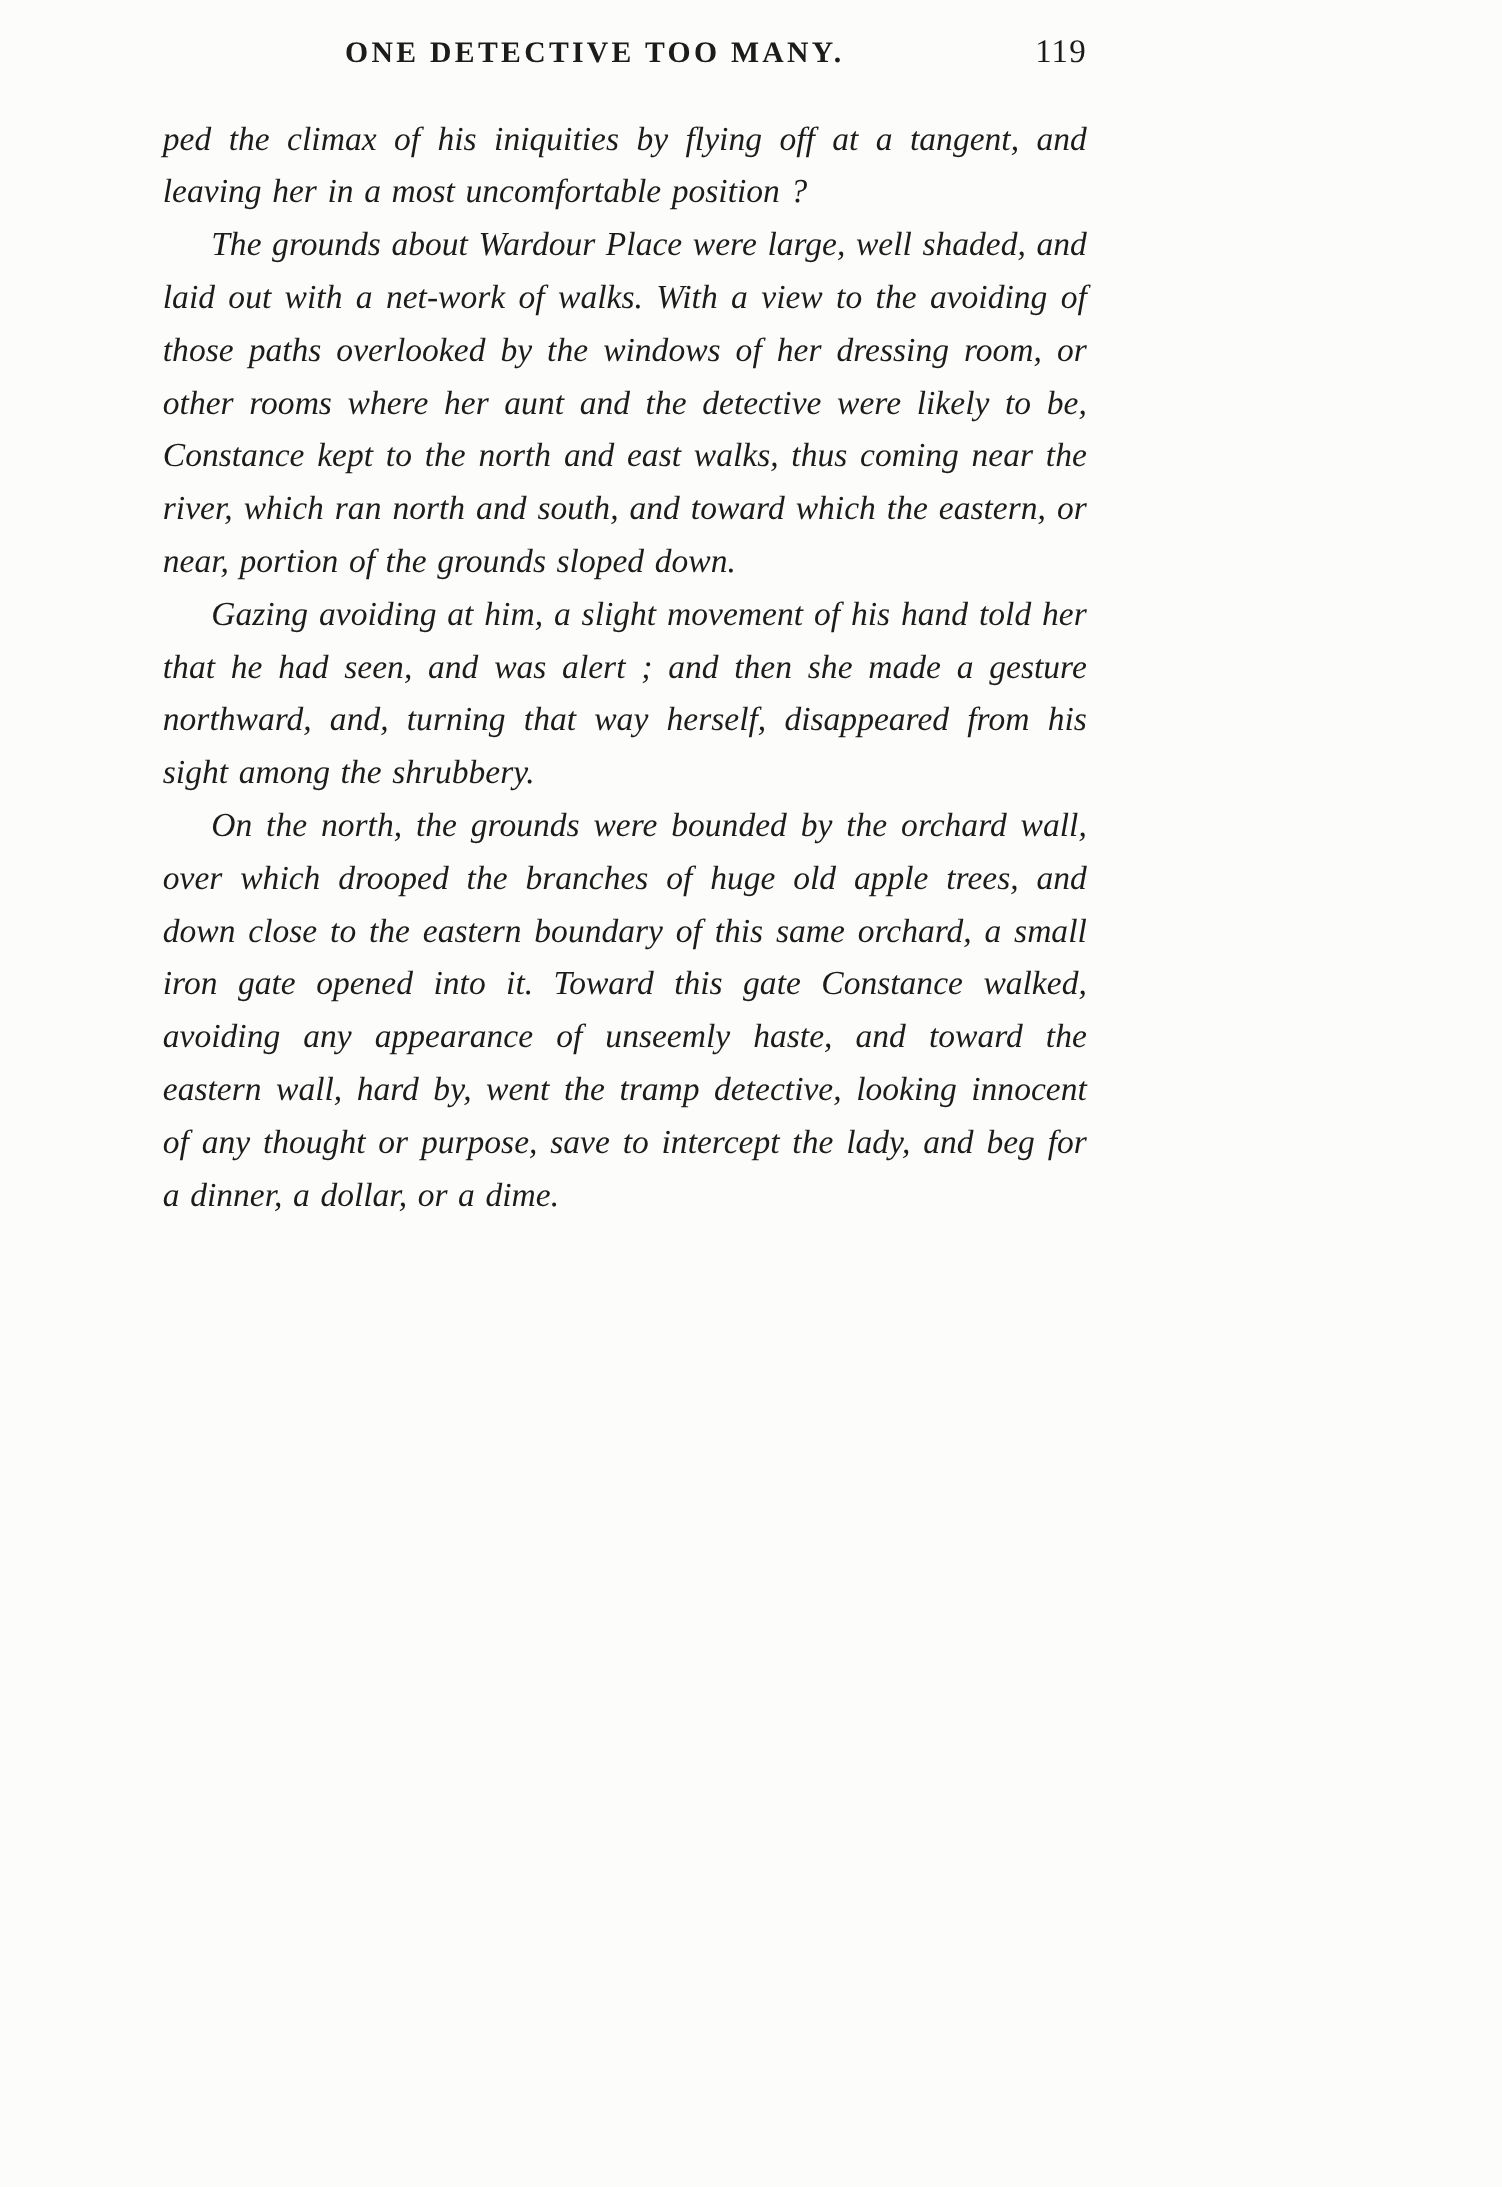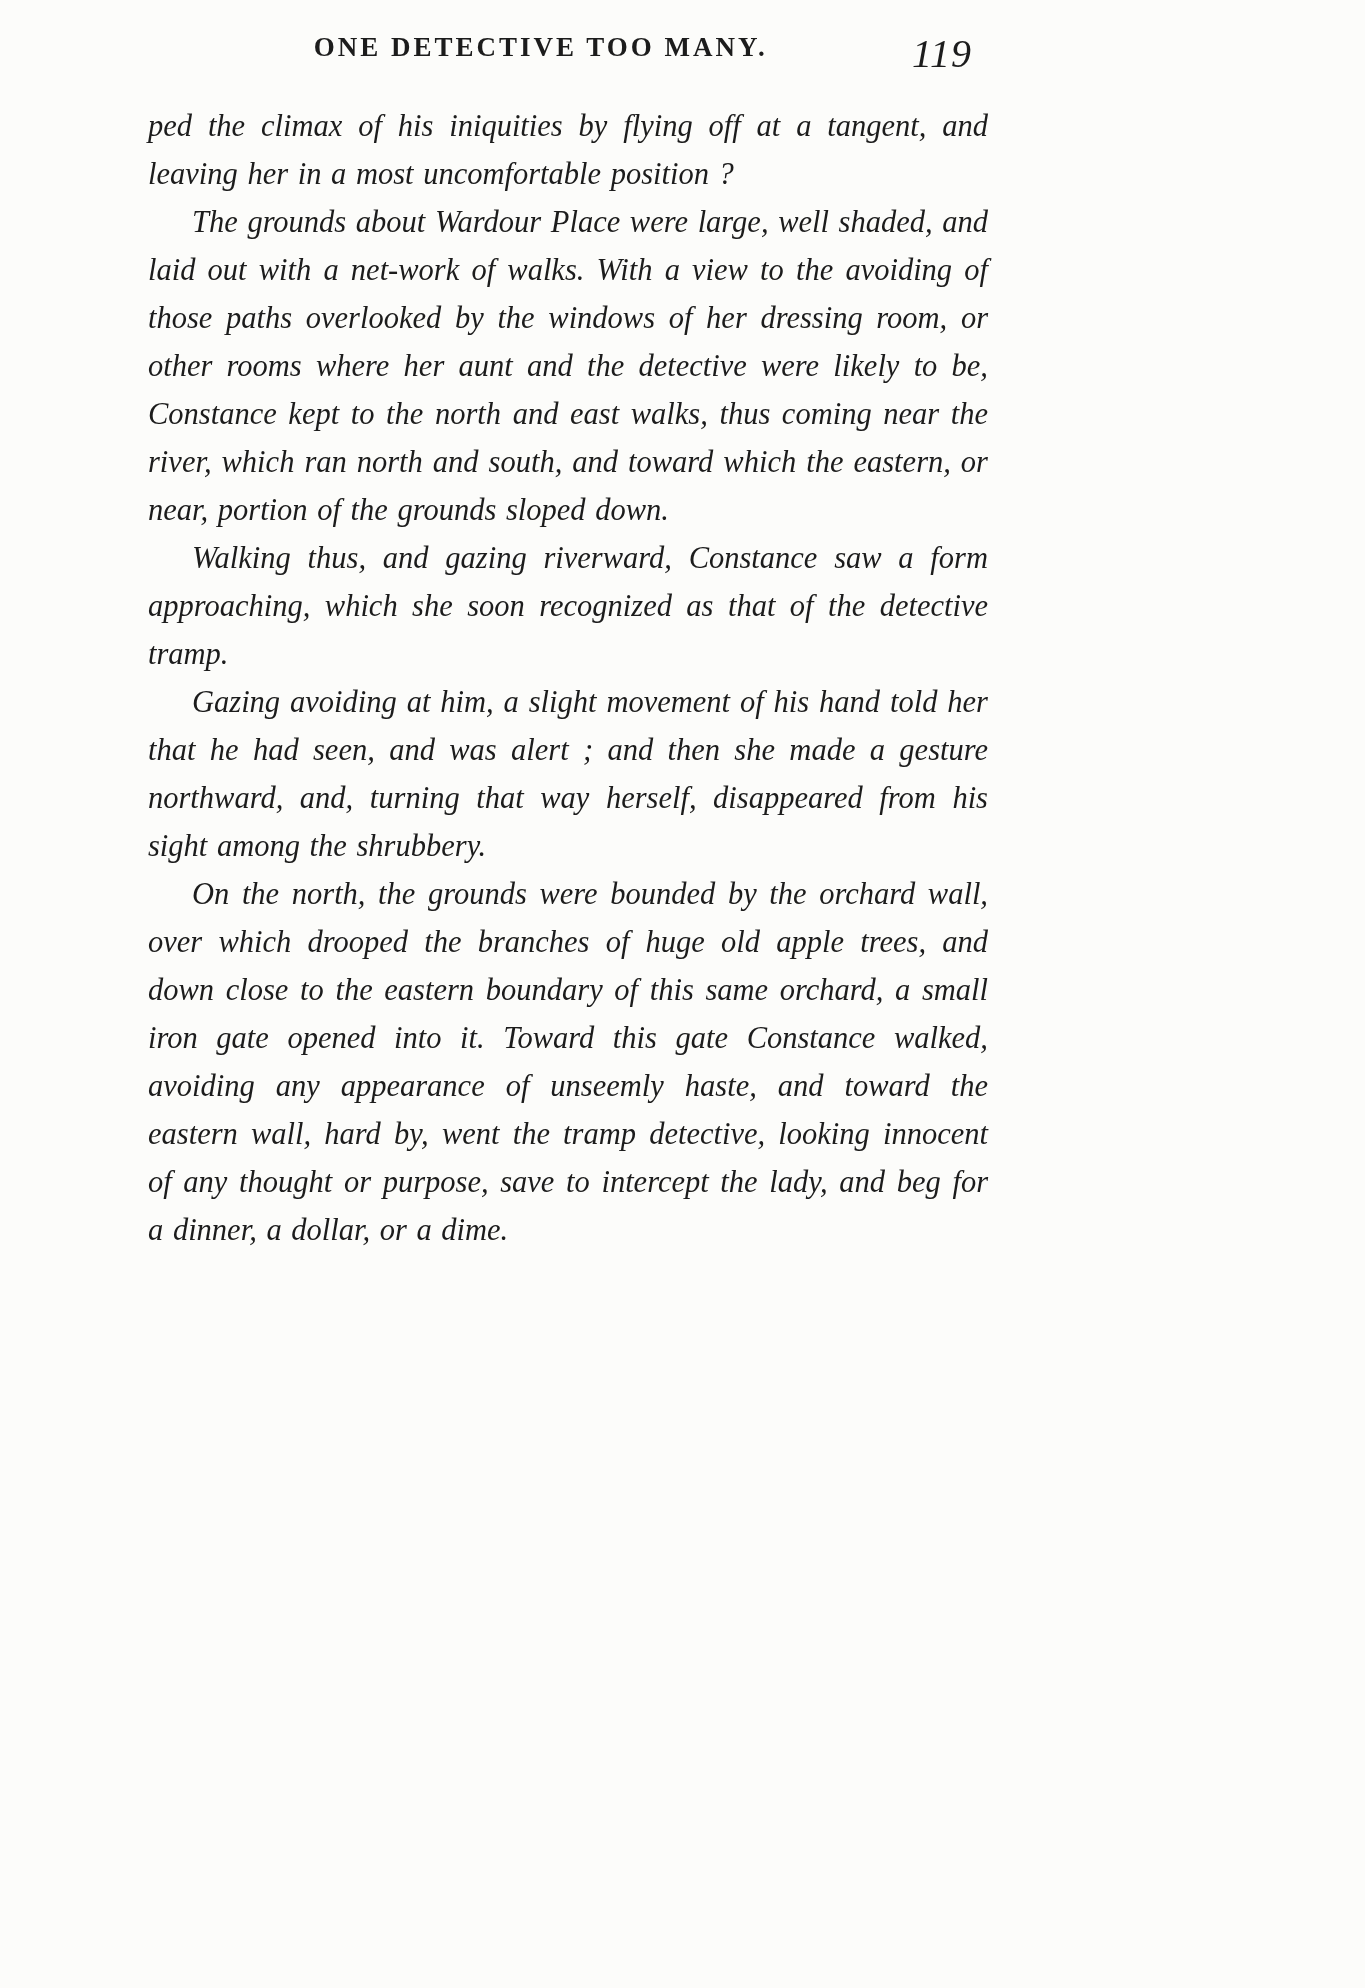--- a/index.html
+++ b/index.html
@@ -32,26 +32,25 @@
     position: absolute;
     left: 50%;
     transform: translateX(-56%);
     top: 2px;
     font-size: 27px;
     letter-spacing: 3px;
     white-space: nowrap;
   }
   .page-number {
     position: absolute;
-    right: 16px;
+    right: 0;
     top: 0;
-    font-size: 40px;
+    font-size: 30px;
     font-weight: normal;
     letter-spacing: 1px;
-    font-style: italic;
   }
   .body-text {
     margin-top: 8px;
     font-size: 30.5px;
     line-height: 48px;
     text-align: justify;
   }
   .para {
     margin: 0;
     word-spacing: 2px;
@@ -66,18 +65,17 @@
 
 <div class="page">
   <div class="content-col">
     <div class="header">
       <span class="running-title">ONE DETECTIVE TOO MANY.</span>
       <span class="page-number">119</span>
     </div>
     <div class="body-text" id="page-body">
         <p class="para">ped the climax of his iniquities by flying off at a tangent, and leaving her in a most uncomfortable position ?</p>
         <p class="para indent">The grounds about Wardour Place were large, well shaded, and laid out with a net-work of walks.  With a view to the avoiding of those paths overlooked by the windows of her dressing room, or other rooms where her aunt and the detective were likely to be, Constance kept to the north and east walks, thus coming near the river, which ran north and south, and toward which the eastern, or near, portion of the grounds sloped down.</p>
-        <p class="para indent">Walking thus, and gazing riverward, Constance saw a form approaching, which she soon recognized as that of the detective tramp.</p>
         <p class="para indent">Gazing avoiding at him, a slight movement of his hand told her that he had seen, and was alert ; and then she made a gesture northward, and, turning that way herself, disappeared from his sight among the shrubbery.</p>
         <p class="para indent">On the north, the grounds were bounded by the orchard wall, over which drooped the branches of huge old apple trees, and down close to the eastern boundary of this same orchard, a small iron gate opened into it.  Toward this gate Constance walked, avoiding any appearance of unseemly haste, and toward the eastern wall, hard by, went the tramp detective, looking innocent of any thought or purpose, save to intercept the lady, and beg for a dinner, a dollar, or a dime.</p>
       </div>
   </div>
 </div>
 
 </body></html>

